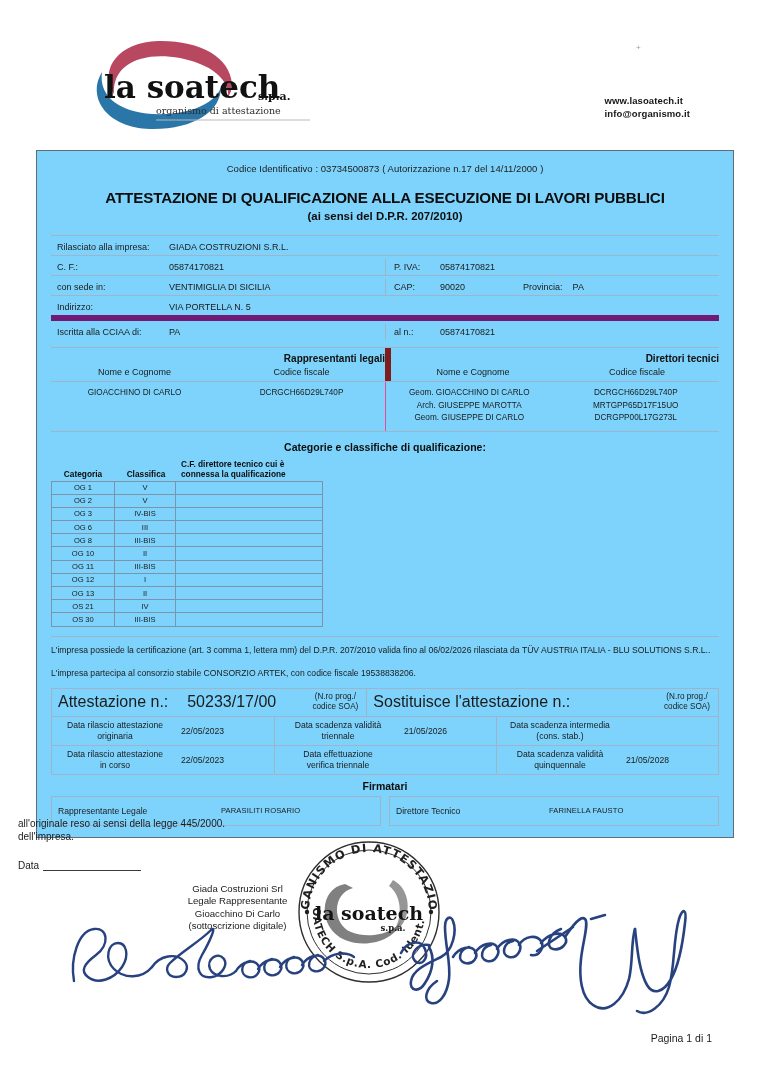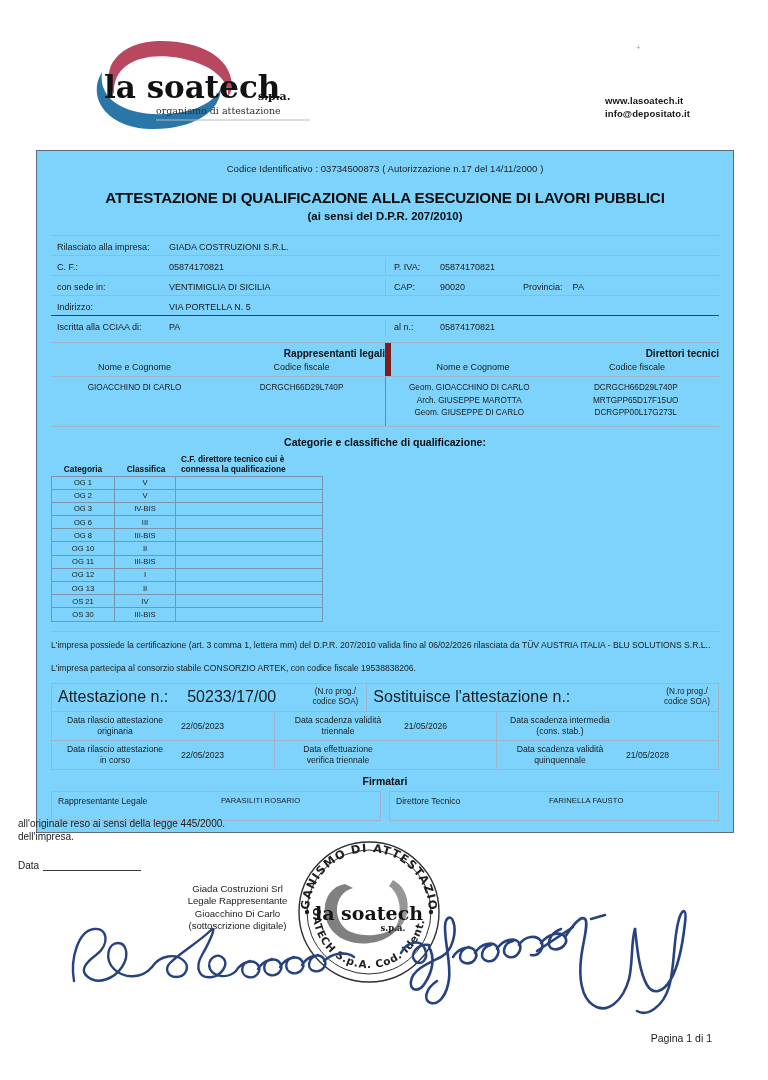--- a/index.html
+++ b/index.html
@@ -53,21 +53,21 @@
   .irow .rc{width:50%;display:flex;align-items:center;box-sizing:border-box;padding:3px 0 3px 8px;border-left:1px solid #9fb4c8;}
   .irow.nosplit .lc{width:100%;}
   .lbl{color:#1b1b1b;}
   .val{color:#1b1b1b;}
   .w-lbl1{display:inline-block;min-width:112px;}
   .w-lbl-pi{display:inline-block;min-width:46px;}
   .w-lbl-cap{display:inline-block;min-width:46px;}
   .w-prov{display:inline-block;margin-left:58px;}
   .w-lbl-aln{display:inline-block;min-width:46px;}
   .gap{display:inline-block;width:10px;}
-  .info-bottom{border-top:1px solid #701a75;}
+  .info-bottom{border-top:6px solid #701a75;}
 
   
   .reps{margin:7px 14px 0 14px;border-top:1px solid #9fb4c8;border-bottom:1px solid #9fb4c8;}
   .reps-head{display:flex;}
   .reps-head > div{width:50%;box-sizing:border-box;text-align:center;}
   .reps-head .rhsep{border-left:6px solid #7f1d1d;}
   .rh-title{font-weight:bold;font-size:10px;padding:5px 0 3px 0;color:#0f0f0f;text-align:right;}
   .rh-sub{display:flex;font-size:9px;color:#1b1b1b;padding-bottom:4px;}
   .rh-sub > span{width:50%;text-align:center;}
   .reps-body{display:flex;border-top:1px solid #9fb4c8;font-size:8.2px;color:#1b1b1b;}
@@ -106,21 +106,21 @@
   .cellA{width:47.2%;box-sizing:border-box;display:flex;align-items:center;justify-content:space-between;padding:3px 8px 3px 6px;min-height:26px;}
   .cellB{width:52.8%;box-sizing:border-box;display:flex;align-items:center;justify-content:space-between;padding:3px 8px 3px 6px;min-height:26px;border-left:1px solid #9fb4c8;}
   .tri{width:33.333%;box-sizing:border-box;display:flex;align-items:center;padding:3px 4px;min-height:28px;font-size:8.6px;}
   .tri + .tri{border-left:1px solid #9fb4c8;}
   .tri .tl{width:118px;text-align:center;line-height:11px;color:#1b1b1b;}
   .tri .tv{padding-left:7px;color:#1b1b1b;}
 
   
   .firm-title{text-align:center;font-weight:bold;font-size:10.5px;color:#0d0d0d;padding:5px 0 4px 0;}
   .firm-wrap{display:flex;margin:0 14px 11px 14px;gap:8px;}
-  .firm-box{flex:1;border:1px solid #9fb4c8;display:flex;align-items:flex-start;font-size:8.6px;padding:4px 6px;min-height:20px;color:#1b1b1b;}
+  .firm-box{flex:1;border:1px solid #9fb4c8;display:flex;align-items:center;font-size:8.6px;padding:4px 6px;min-height:20px;color:#1b1b1b;}
   .firm-box .fn{margin-left:auto;margin-right:auto;font-size:7.6px;letter-spacing:.1px;}
 
   
   .decl{position:absolute;left:18px;top:818px;width:310px;font-size:10px;line-height:12.6px;color:#1b1b1b;}
   .decl .dt{margin-top:16px;}
   .uline{display:inline-block;border-bottom:1px solid #3a3a3a;width:98px;height:11px;vertical-align:-2px;margin-left:4px;}
   .signer{position:absolute;left:150px;top:883px;width:175px;text-align:center;font-size:9.6px;line-height:12.3px;color:#1b1b1b;}
 
   
   .stamp{position:absolute;left:293px;top:836px;width:152px;height:152px;}
@@ -146,21 +146,21 @@
         <text x="178" y="66" font-family="DejaVu Serif, serif" font-size="11" font-weight="bold" fill="#111">s.p.a.</text>
         <text x="76" y="80" font-family="DejaVu Serif, serif" font-size="9.5" fill="#2d2d2d">organismo di attestazione</text>
         <line x1="76" y1="86" x2="230" y2="86" stroke="#b9b9b9" stroke-width="1"></line>
       </svg>
     </div>
 
     <div class="cropmark">+</div>
 
     <div class="contact">
       <div>www.lasoatech.it</div>
-      <div>info@depositato.it</div>
+      <div>info@organismo.it</div>
     </div>
   </div>
 
   <div class="doc">
 
     <div class="codice">Codice Identificativo : 03734500873 ( Autorizzazione n.17 del 14/11/2000 )</div>
     <div class="title">ATTESTAZIONE DI QUALIFICAZIONE ALLA ESECUZIONE DI LAVORI PUBBLICI</div>
     <div class="subtitle">(ai sensi del D.P.R. 207/2010)</div>
 
     <div class="info">

